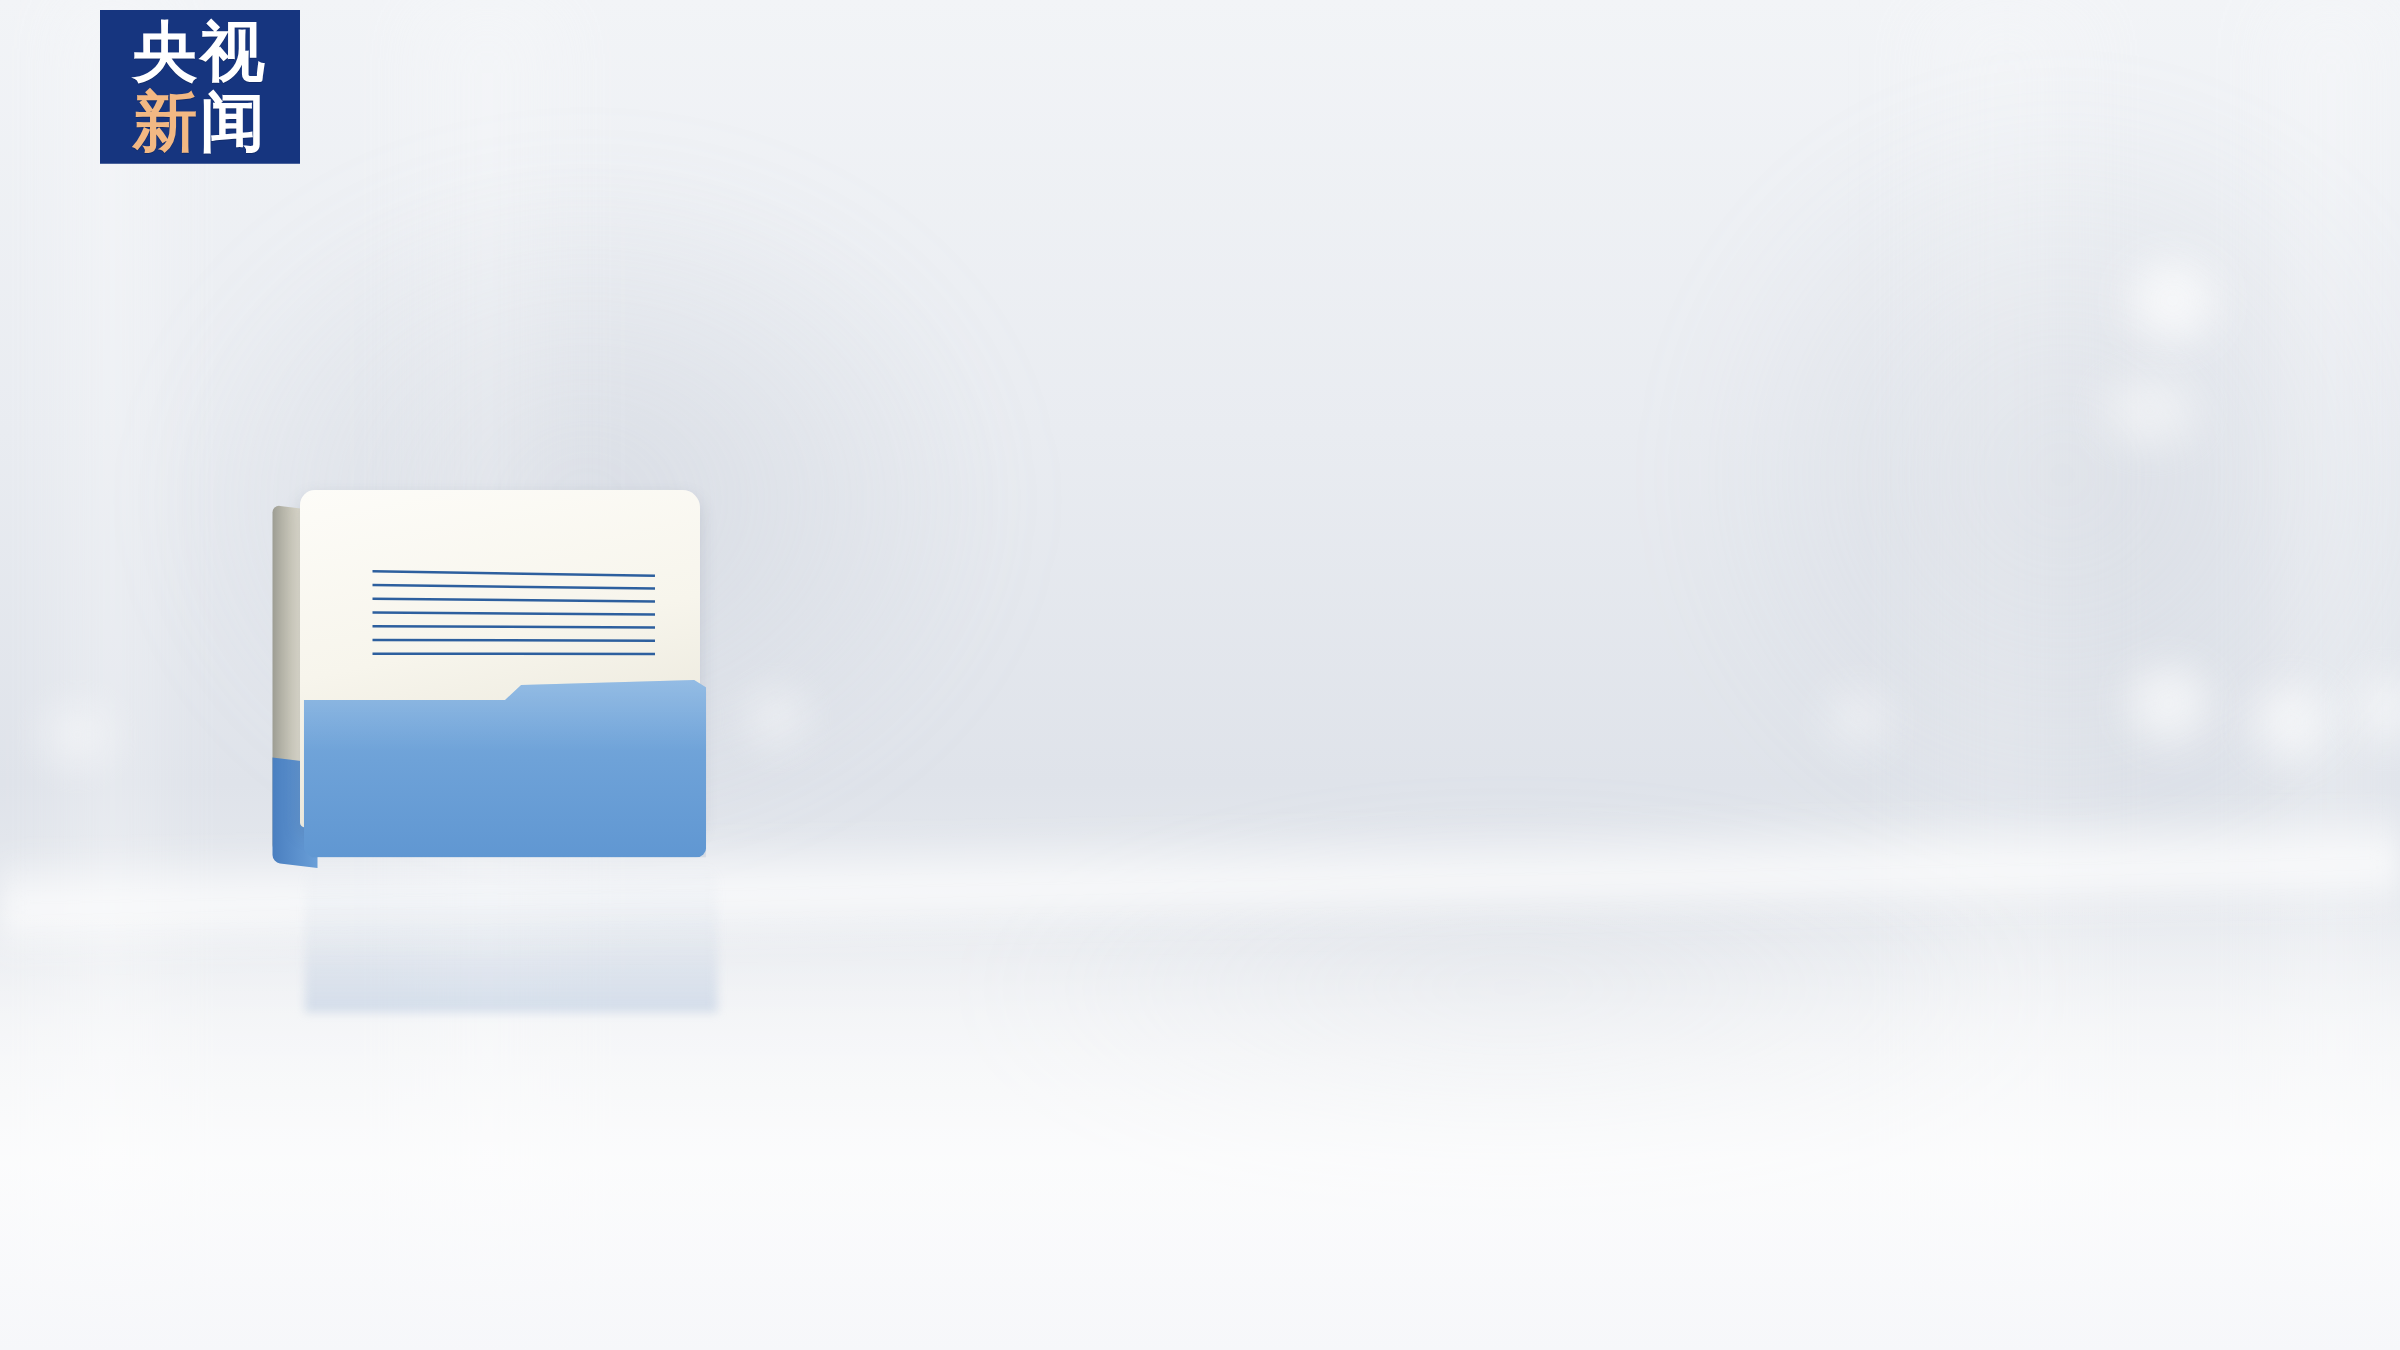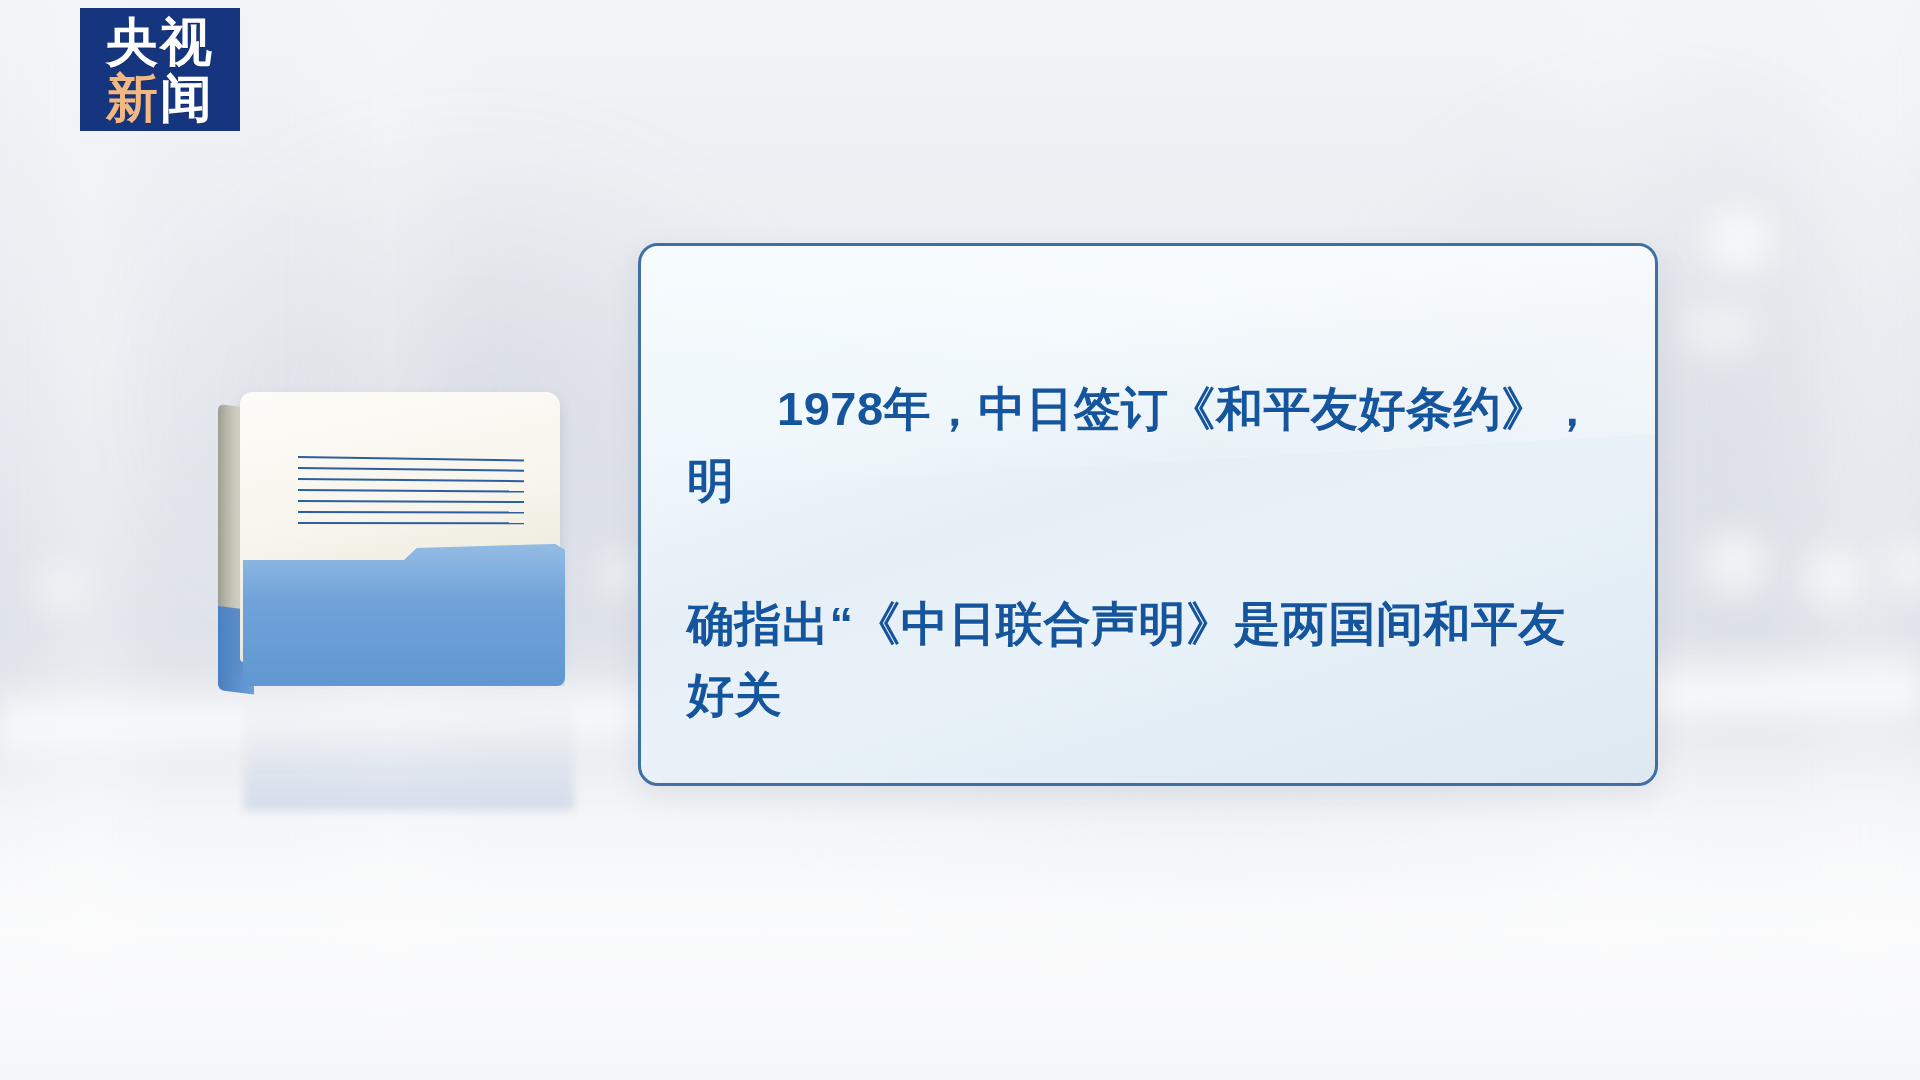--- a/index.html
+++ b/index.html
@@ -265,24 +265,14 @@
         <div class="r"></div>
         <div class="r"></div>
       </div>
     </div>
     <div class="pocket">
       <div class="pocket-hi"></div>
     </div>
   </div>
   <div class="folder-refl"></div>
 
-  <div id="card">
-    <div class="sheen"></div>
-    <div id="card-text">
-      <span class="ln first">1978年，中日签订《和平友好条约》，明</span>
-      <span class="ln">确指出“《中日联合声明》是两国间和平友好关</span>
-      
-      
-      
-    </div>
-  </div>
 
 </div>
 
 </body></html>

